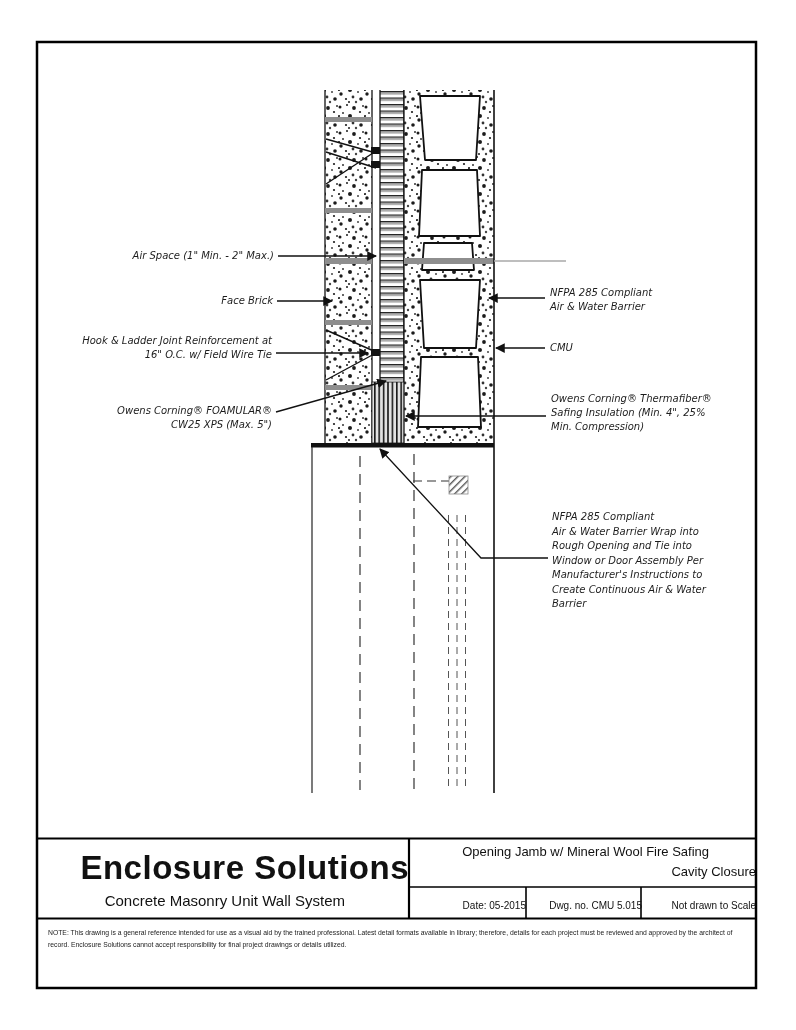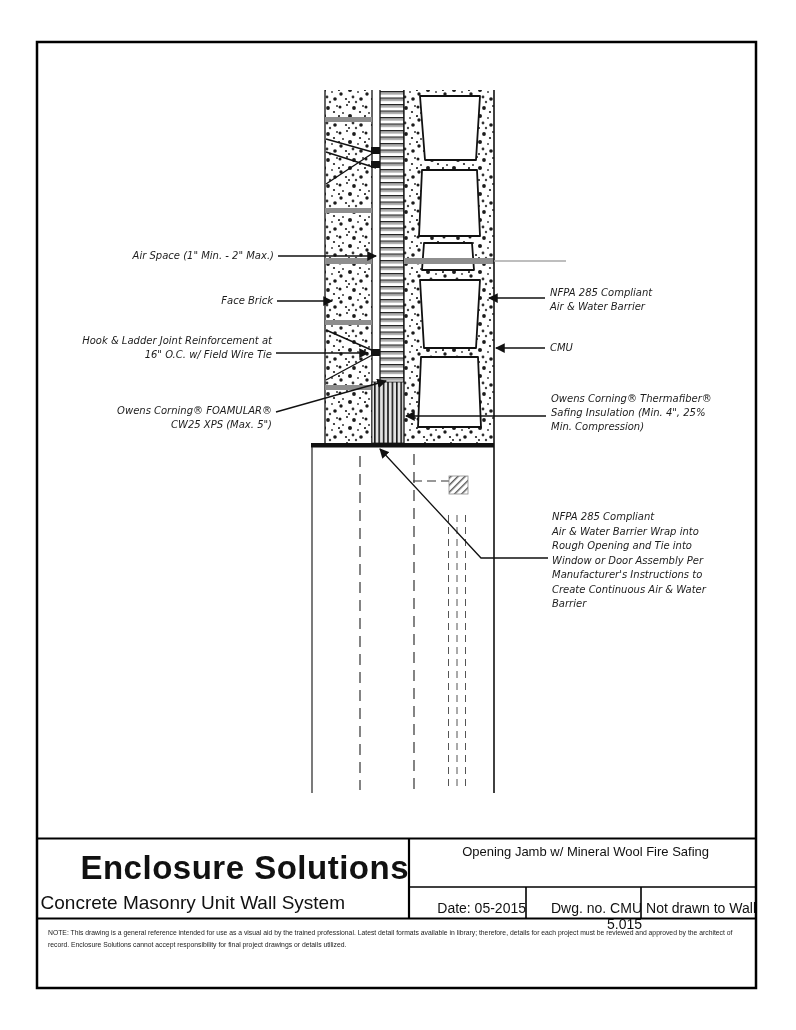--- a/index.html
+++ b/index.html
@@ -2,24 +2,24 @@
 <html><head>
 <meta charset="utf-8">
 <style>
   html,body{margin:0;padding:0;background:#ffffff;}
   #page{position:relative;width:796px;height:1030px;background:#ffffff;overflow:hidden;
         font-family:"Liberation Sans",sans-serif;color:#111;}
   svg{position:absolute;left:0;top:0;}
   .ann{font:italic 10px "DejaVu Sans",sans-serif;fill:#1c1c1c;}
   .tb-text{position:absolute;text-align:right;color:#111;}
   .company{left:37px;top:849px;width:372px;font-size:33px;font-weight:bold;letter-spacing:.5px;}
-  .system{left:37px;top:892px;width:308px;font-size:19px;}
+  .system{left:37px;top:892px;width:308px;font-size:15px;}
   .dtitle1{left:409px;top:844px;width:300px;font-size:13px;}
   .dtitle2{left:409px;top:864px;width:347px;font-size:13px;}
-  .cell{top:900px;font-size:14px;}
+  .cell{top:900px;font-size:10px;}
   .cell1{left:409px;width:117px;}
   .cell2{left:526px;width:116px;}
   .cell3{left:641px;width:115px;}
   .note{position:absolute;left:48px;top:927px;width:700px;font-size:6.8px;line-height:1.75;
         text-align:left;color:#222;}
 </style>
 </head>
 <body>
 
 <div id="page">
@@ -190,18 +190,19 @@
       <line x1="37" y1="918.5" x2="756" y2="918.5" stroke-width="2.2"></line>
       <line x1="409" y1="838.5" x2="409" y2="918.5" stroke-width="2.2"></line>
       <line x1="526" y1="887" x2="526" y2="918.5" stroke-width="1.6"></line>
       <line x1="641" y1="887" x2="641" y2="918.5" stroke-width="1.6"></line>
     </g>
   </svg>
 
   <div class="tb-text company">Enclosure Solutions</div>
   <div class="tb-text system">Concrete Masonry Unit Wall System</div>
   <div class="tb-text dtitle1">Opening Jamb w/ Mineral Wool Fire Safing</div>
+  <div class="tb-text dtitle2">Cavity Closure</div>
   <div class="tb-text cell cell1">Date: 05-2015</div>
   <div class="tb-text cell cell2">Dwg. no. CMU 5.015</div>
-  <div class="tb-text cell cell3">Not drawn to Wall</div>
+  <div class="tb-text cell cell3">Not drawn to Scale</div>
   <div class="note">NOTE: This drawing is a general reference intended for use as a visual aid by the trained professional. Latest detail formats available in library; therefore, details for each project must be reviewed and approved by the architect of record. Enclosure Solutions cannot accept responsibility for final project drawings or details utilized.</div>
 
 </div>
 
 </body></html>

